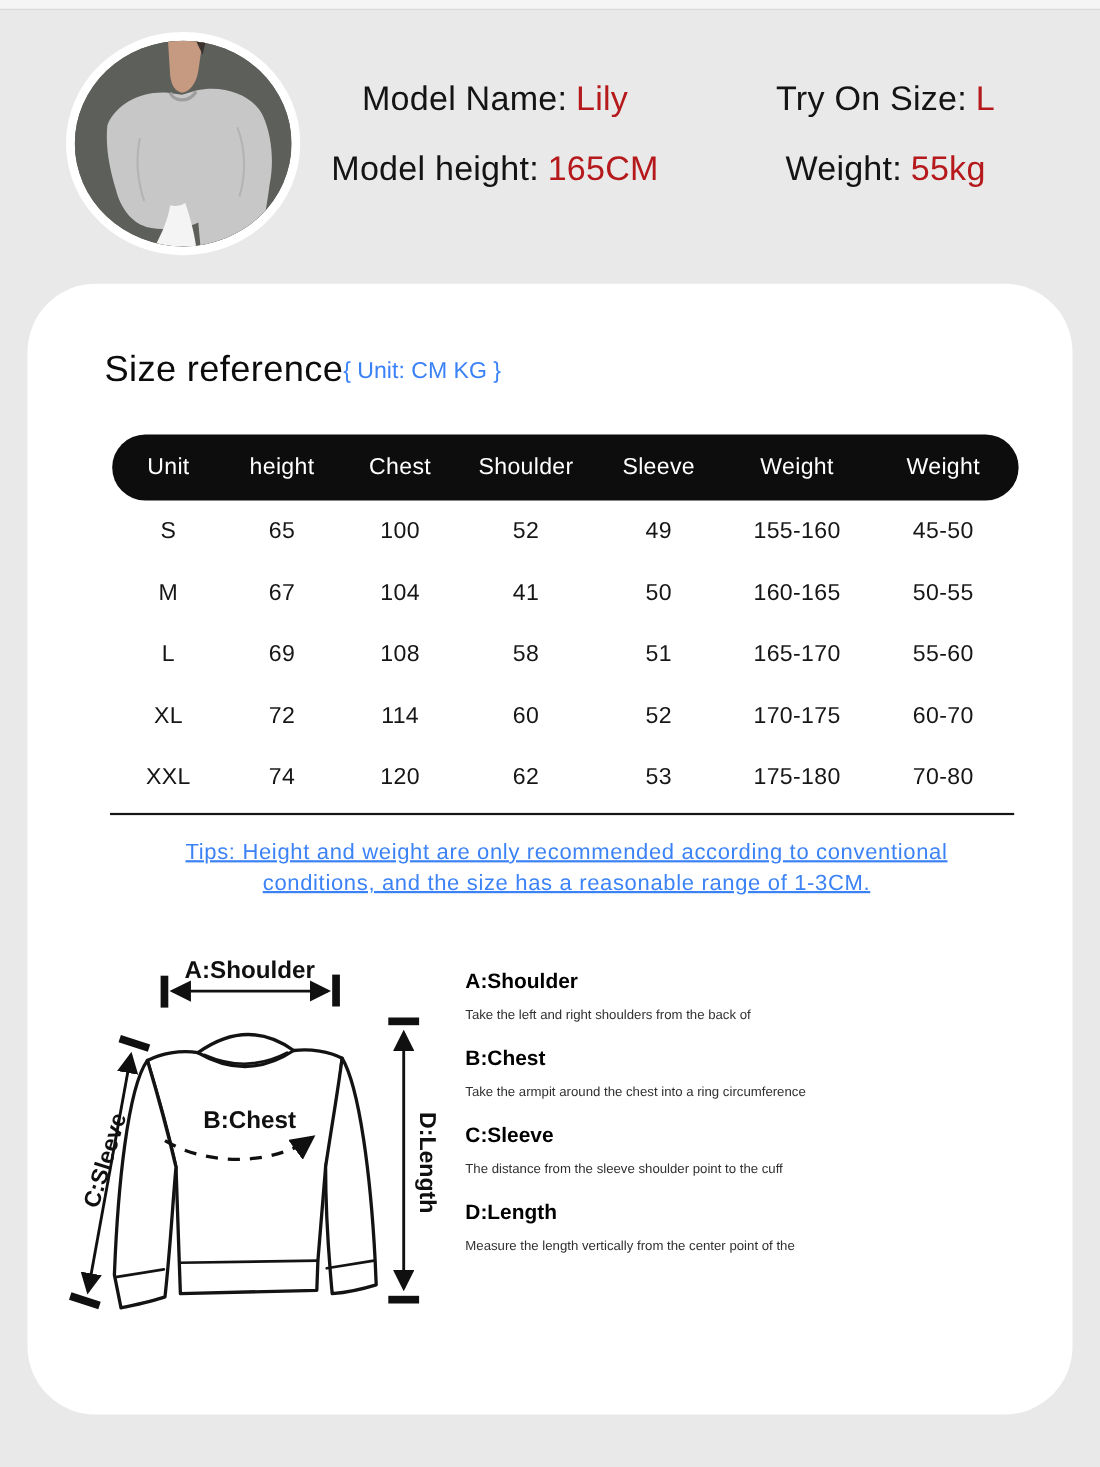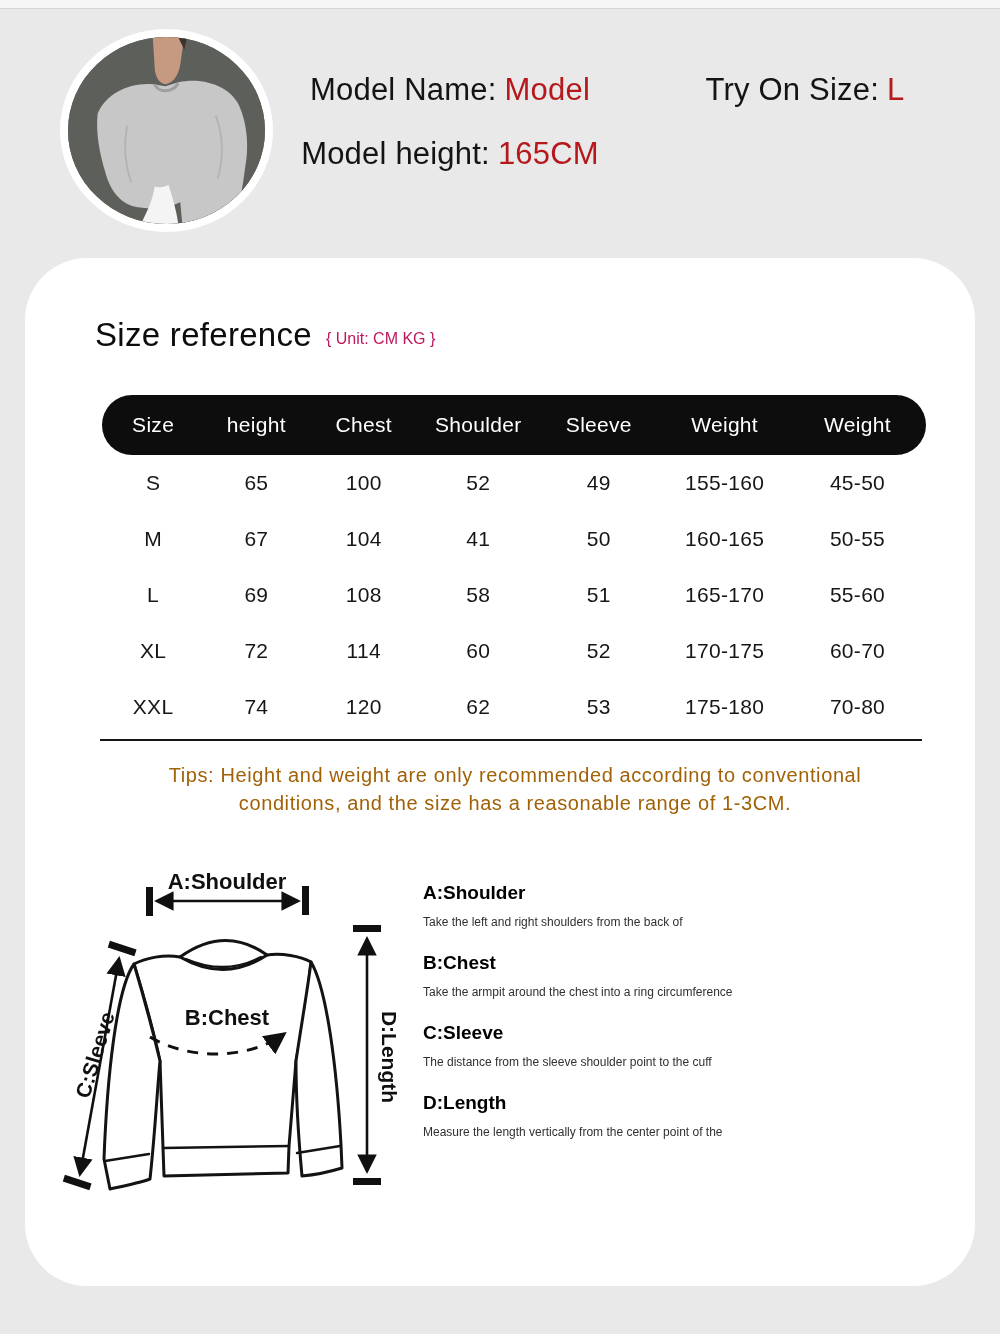--- a/index.html
+++ b/index.html
@@ -19,32 +19,32 @@
   .col-b{left:645px;width:320px;}
   .t1{top:72px;} .t2{top:136px;}
   .red{color:#b5191c;}
   .hdr-line .val{margin-left:8px;}
 
   
   .card{position:absolute;left:25px;top:258px;width:950px;height:1028px;background:#ffffff;border-radius:62px;}
 
   .title-wrap{position:absolute;left:70px;top:58px;white-space:nowrap;}
   .title{font-size:33px;font-weight:normal;color:#0c0c0c;letter-spacing:0.3px;}
-  .unit-note{font-size:16px;color:#be185d;margin-left:14px;position:relative;top:-2px;}
+  .unit-note{font-size:21px;color:#3b82f6;position:relative;top:-2px;}
 
   .size-grid{display:grid;grid-template-columns:1fr 1.02fr 1.08fr 1.16fr 1.2fr 1.26fr 1.34fr;}
   .table-head{position:absolute;left:77px;top:137px;width:824px;height:60px;background:#0d0d0d;border-radius:30px;align-items:center;}
   .table-head .th{color:#ffffff;font-size:21px;text-align:center;letter-spacing:0.3px;}
   .table-body{position:absolute;left:77px;top:197px;width:824px;}
   .tr{height:56px;align-items:center;}
   .tr .td{font-size:21px;color:#161616;text-align:center;letter-spacing:0.3px;}
   .table-divider{position:absolute;left:75px;top:481px;width:822px;border-top:2px solid #151515;}
 
   .tips{position:absolute;left:20px;top:503px;width:940px;text-align:center;}
-  .tips-line{font-size:20px;line-height:28px;color:#a16207;letter-spacing:0.6px;}
+  .tips-line{font-size:20px;line-height:28px;color:#3b82f6;letter-spacing:0.6px;text-decoration:underline;}
 
   .measure-svg{position:absolute;left:25px;top:607px;width:350px;height:345px;}
   .measure-svg text{font-family:"Liberation Sans","DejaVu Sans",sans-serif;font-weight:bold;fill:#101010;}
 
   .defs{position:absolute;left:398px;top:622px;width:552px;}
   .def-item{margin-bottom:14px;}
   .def-term{font-size:19px;line-height:25px;font-weight:bold;color:#000;margin-bottom:4px;}
   .def-line{font-size:12px;line-height:27px;color:#303030;white-space:nowrap;}
 </style>
 </head>
@@ -59,31 +59,32 @@
       <path d="M86,0 L118,0 L114,28 C112,40 106,47 99,48 C93,47 89,42 88,32 Z" fill="#c69a80"></path>
       <path d="M112,0 L121,0 L118,13 C115,6 113,3 112,0 Z" fill="#3a3330"></path>
       <path d="M30,78 C38,58 62,46 86,48 L99,50 L112,46 C140,40 166,52 174,70 C182,88 184,112 180,132 C177,156 173,174 170,190 L116,190 L114,168 C102,174 84,176 66,172 C52,168 42,154 38,138 C32,118 28,98 30,78 Z" fill="#c7c7c7"></path>
       <path d="M88,48 C92,57 106,57 112,47" fill="none" stroke="#9e9e9e" stroke-width="3"></path>
       <path d="M60,90 C56,110 58,130 64,148" fill="none" stroke="#b4b4b4" stroke-width="2"></path>
       <path d="M150,80 C158,100 158,124 152,144" fill="none" stroke="#b4b4b4" stroke-width="2"></path>
       <path d="M88,152 C86,166 80,178 74,190 L112,190 C110,176 106,162 102,150 C97,153 92,153 88,152 Z" fill="#f4f4f4"></path>
     </svg>
   </div>
 
-  <div class="hdr-line col-a t1"><span>Model Name:</span><span class="red val">Model</span></div>
+  <div class="hdr-line col-a t1"><span>Model Name:</span><span class="red val">Lily</span></div>
   <div class="hdr-line col-a t2"><span>Model height:</span><span class="red val">165CM</span></div>
   <div class="hdr-line col-b t1"><span>Try On Size:</span><span class="red val">L</span></div>
+  <div class="hdr-line col-b t2"><span>Weight:</span><span class="red val">55kg</span></div>
 
   <div class="card">
     <div class="title-wrap">
       <span class="title">Size reference</span><span class="unit-note">{ Unit: CM KG }</span>
     </div>
 
     <div class="table-head size-grid">
-        <div class="th">Size</div>
+        <div class="th">Unit</div>
         <div class="th">height</div>
         <div class="th">Chest</div>
         <div class="th">Shoulder</div>
         <div class="th">Sleeve</div>
         <div class="th">Weight</div>
         <div class="th">Weight</div>
       </div>
     <div class="table-body">
         <div class="tr size-grid">
           <div class="td">S</div>

